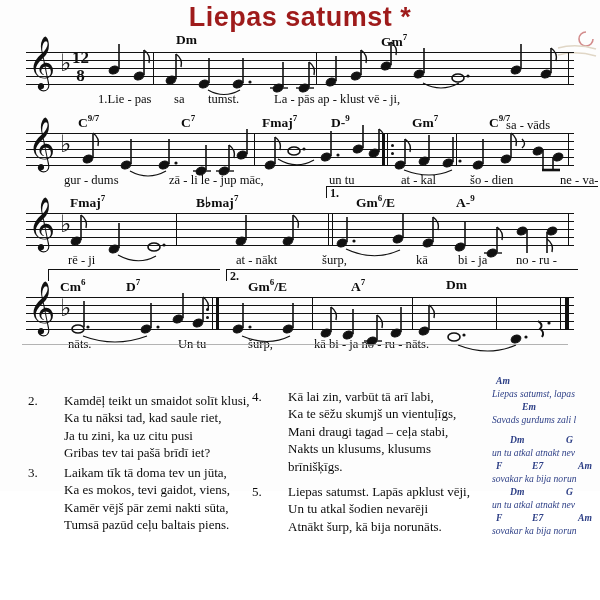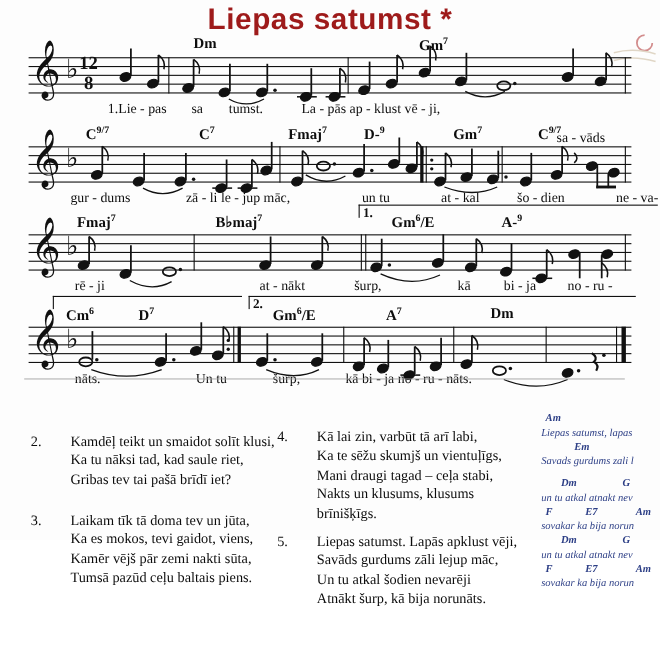--- a/index.html
+++ b/index.html
@@ -637,20 +637,21 @@
     <div class="lyric" style="left:222px; top:40px;">šurp,</div>
     <div class="lyric" style="left:288px; top:40px;">kā  bi - ja  no - ru - nāts.</div>
     <div class="artifact" style="left:-4px; top:47px; width:546px;"></div>
   </div>
 
   <div class="verse" style="left:28px; top:392px; width:230px;">
     <span class="num">2.</span>
     <div class="body">
       <div>Kamdēļ teikt un smaidot solīt klusi,</div>
       <div>Ka tu nāksi tad, kad saule riet,</div>
+      <div>Ja tu zini, ka uz citu pusi</div>
       <div>Gribas tev tai pašā brīdī iet?</div>
     </div>
   </div>
 
   <div class="verse" style="left:28px; top:464px; width:230px;">
     <span class="num">3.</span>
     <div class="body">
       <div>Laikam tīk tā doma tev un jūta,</div>
       <div>Ka es mokos, tevi gaidot, viens,</div>
       <div>Kamēr vējš pār zemi nakti sūta,</div>
@@ -666,21 +667,20 @@
       <div>Mani draugi tagad – ceļa stabi,</div>
       <div>Nakts un klusums, klusums</div>
       <div>brīnišķīgs.</div>
     </div>
   </div>
 
   <div class="verse" style="left:252px; top:483px; width:235px;">
     <span class="num">5.</span>
     <div class="body">
       <div>Liepas satumst. Lapās apklust vēji,</div>
-      <div>Savāds gurdums zāli lejup māc,</div>
       <div>Un tu atkal šodien nevarēji</div>
       <div>Atnākt šurp, kā bija norunāts.</div>
     </div>
   </div>
 
   <div class="chart">
     <div class="crow">
       <span style="left:4px;">Am</span>
     </div>
     <div class="lrow">Liepas satumst, lapas</div>

